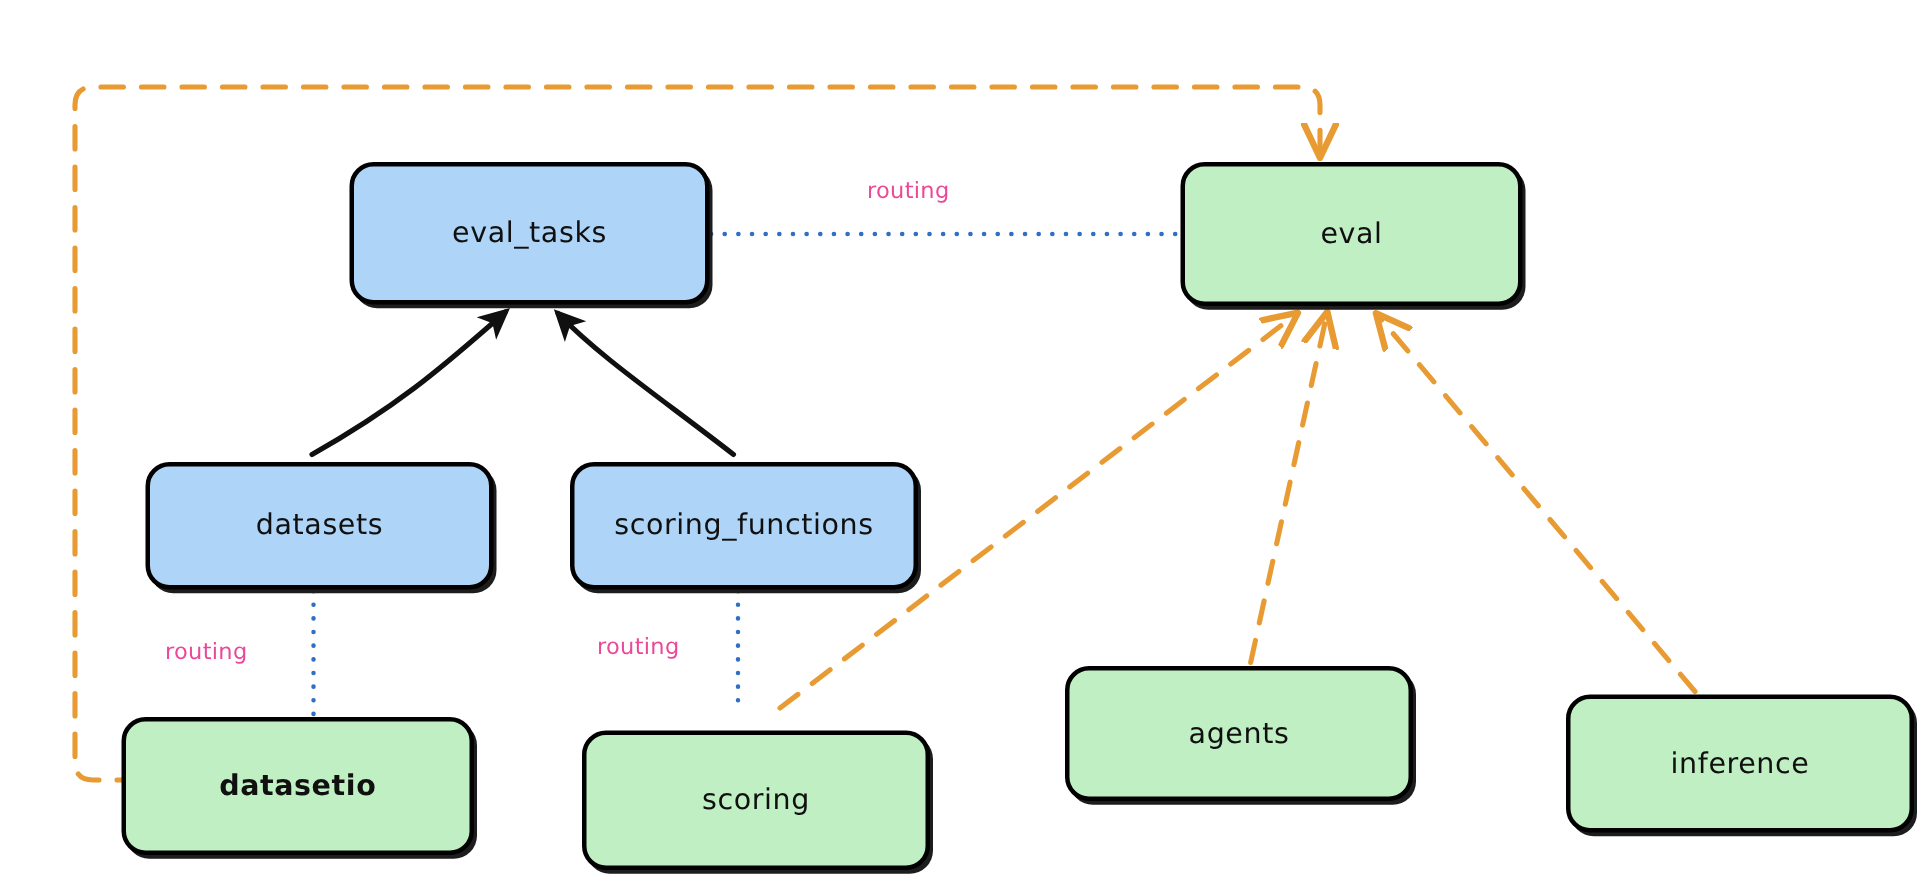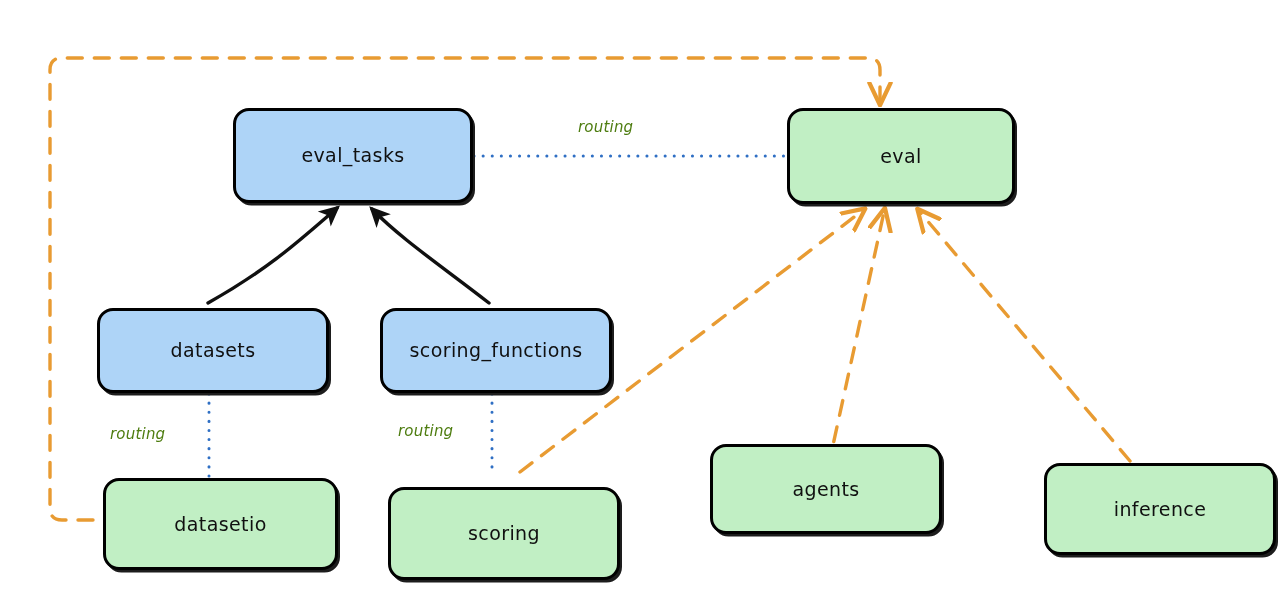--- a/index.html
+++ b/index.html
@@ -50,25 +50,24 @@
     color: #101010;
     letter-spacing: 0.4px;
     line-height: 1.1;
     padding: 0 10px;
     white-space: nowrap;
   }
   .edge-label {
     position: absolute;
     font-family: "DejaVu Sans", sans-serif;
     font-size: 15px;
-    color: #4d7c0f;
+    color: #ec4899;
     white-space: nowrap;
     z-index: 4;
     letter-spacing: 0.2px;
-    font-style: italic;
   }
 </style>
 </head>
 <body>
 
 <div id="canvas">
 
   <svg id="edge-layer" viewBox="0 0 1280 596" xmlns="http://www.w3.org/2000/svg">
     <defs>
       <marker id="arrow-black" viewBox="0 0 12 12" refX="9" refY="6" markerWidth="7" markerHeight="7" orient="auto-start-reverse">
@@ -126,21 +125,21 @@
   </div>
 
   <div class="node node-green" style="left:787px; top:108px; width:228px; height:96px;">
     <span class="node-label">eval</span>
   </div>
 
   <div class="node node-blue" style="left:380px; top:308px; width:232px; height:85px;text-align:center;">
     <span class="node-label">scoring_functions</span>
   </div>
 
-  <div class="node node-green" style="left:103px; top:478px; width:235px; height:92px;">
+  <div class="node node-green" style="left:81px; top:478px; width:235px; height:92px;font-weight:bold;">
     <span class="node-label">datasetio</span>
   </div>
 
   <div class="node node-green" style="left:388px; top:487px; width:232px; height:93px;">
     <span class="node-label">scoring</span>
   </div>
 
   <div class="node node-green" style="left:710px; top:444px; width:232px; height:90px;justify-content:center;">
     <span class="node-label">agents</span>
   </div>

